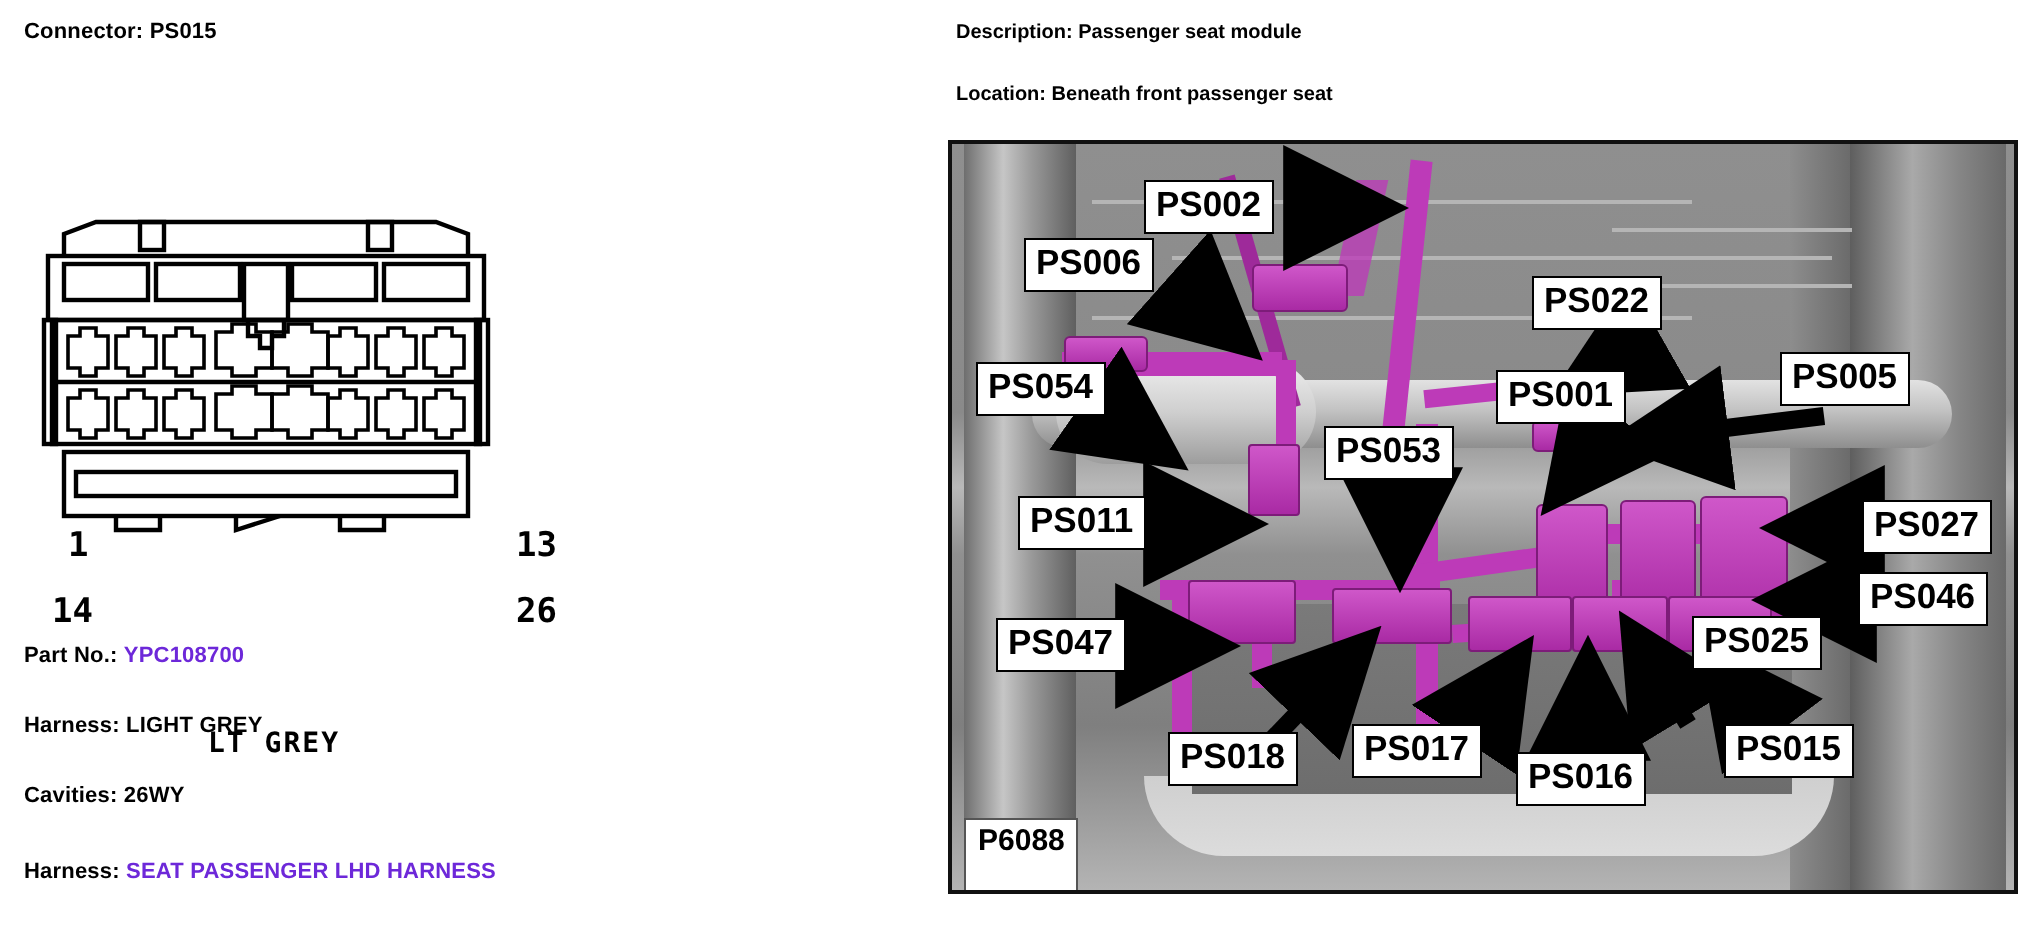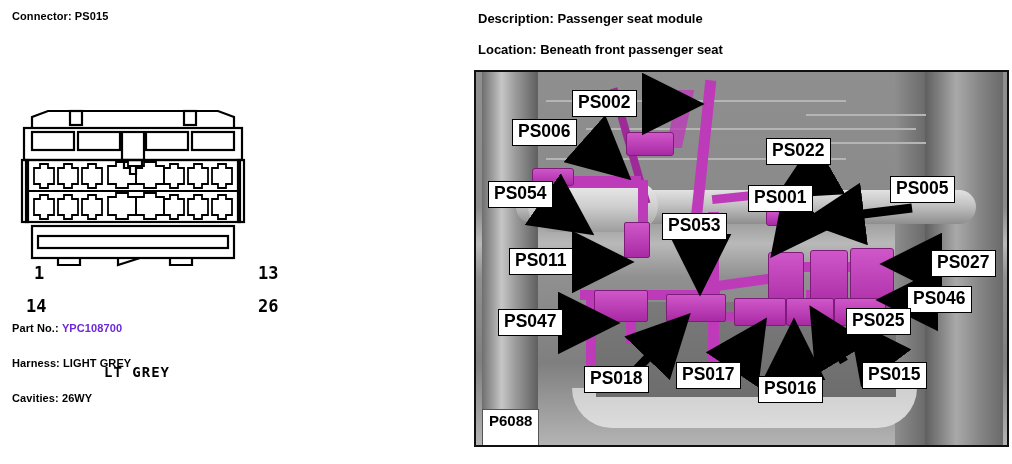--- a/index.html
+++ b/index.html
@@ -21,21 +21,21 @@
   #conn-svg{display:block;}
   .pinnum{position:absolute;font-family:"DejaVu Sans Mono",monospace;font-size:17px;font-weight:600;}
   #pin-1 {left:16px;top:155px;}
   #pin-14{left:8px; top:188px;}
   #pin-13{left:240px;top:155px;}
   #pin-26{left:240px;top:188px;}
   #ltgrey{position:absolute;left:86px;top:256px;font-family:"DejaVu Sans Mono",monospace;
           font-size:14px;font-weight:700;letter-spacing:1px;}
 
   
-  .r-text{position:absolute;font-size:13px;font-weight:600;white-space:nowrap;}
+  .r-text{position:absolute;font-size:10px;font-weight:600;white-space:nowrap;}
   #desc-row{left:478px;top:11px;}
   #loc-row{left:478px;top:42px;}
 
   
   #photo{position:absolute;left:474px;top:70px;width:531px;height:373px;
          border:2px solid #111;background:#0f172a;overflow:hidden;}
   #photo-inner{position:absolute;inset:0;}
 
   
   .bg-band{position:absolute;}
@@ -150,20 +150,24 @@
     <span>Part No.:</span>
     <span class="green">YPC108700</span>
   </div>
   <div class="l-text" id="colour-row">
     <span>Harness:</span>
     <span>LIGHT GREY</span>
   </div>
   <div class="l-text" id="cavities-row">
     <span>Cavities:</span>
     <span>26WY</span>
+  </div>
+  <div class="l-text" id="harness-row">
+    <span>Harness:</span>
+    <span class="green">SEAT PASSENGER LHD HARNESS</span>
   </div>
 
   <div class="r-text" id="desc-row">
     <span>Description:</span>
     <span>Passenger seat module</span>
   </div>
   <div class="r-text" id="loc-row">
     <span>Location:</span>
     <span>Beneath front passenger seat</span>
   </div>
@@ -242,21 +246,21 @@
 
       <div class="lbl" style="left:96px;top:18px;">PS002</div>
       <div class="lbl" style="left:36px;top:47px;">PS006</div>
       <div class="lbl" style="left:290px;top:66px;">PS022</div>
       <div class="lbl" style="left:12px;top:109px;">PS054</div>
       <div class="lbl" style="left:272px;top:113px;">PS001</div>
       <div class="lbl" style="left:414px;top:104px;">PS005</div>
       <div class="lbl" style="left:186px;top:141px;">PS053</div>
       <div class="lbl" style="left:33px;top:176px;">PS011</div>
       <div class="lbl" style="left:455px;top:178px;">PS027</div>
-      <div class="lbl" style="left:431px;top:214px;">PS046</div>
+      <div class="lbl" style="left:453px;top:214px;">PS046</div>
       <div class="lbl" style="left:22px;top:237px;">PS047</div>
       <div class="lbl" style="left:370px;top:236px;">PS025</div>
       <div class="lbl" style="left:108px;top:294px;">PS018</div>
       <div class="lbl" style="left:200px;top:290px;">PS017</div>
       <div class="lbl" style="left:282px;top:304px;">PS016</div>
       <div class="lbl" style="left:386px;top:290px;">PS015</div>
 
       <div class="cap" style="left:6px;top:337px;">P6088</div>
     </div>
   </div>

